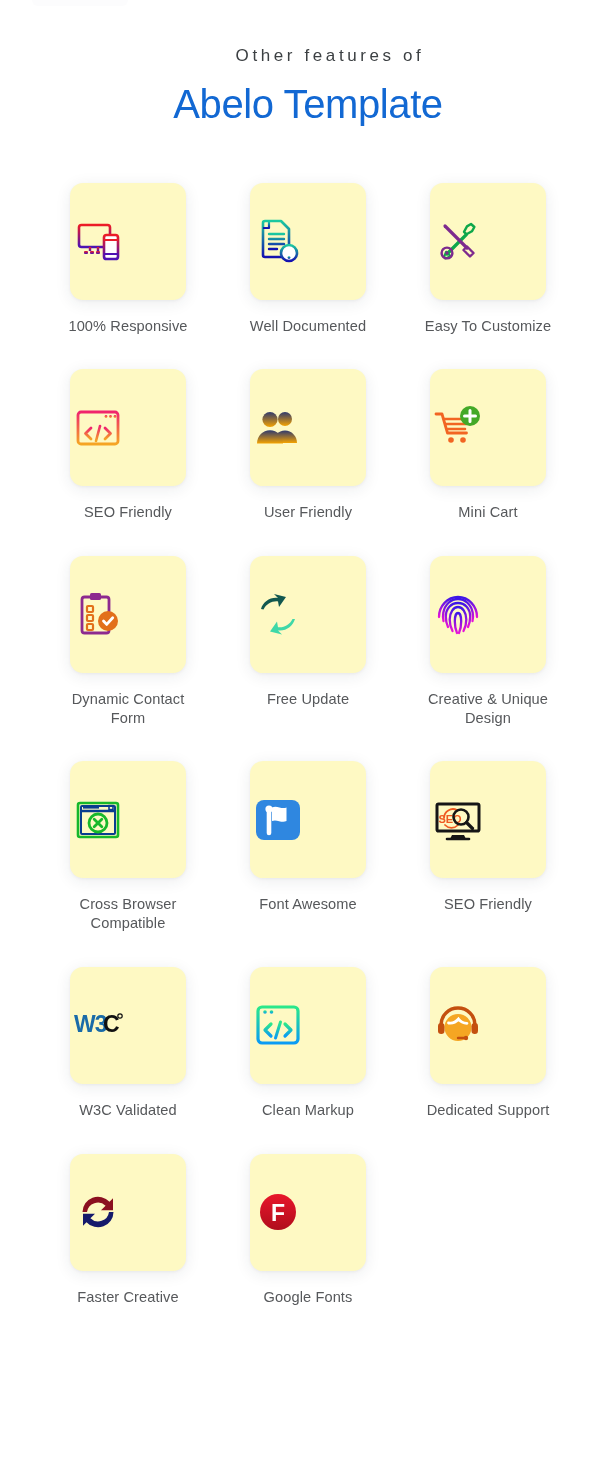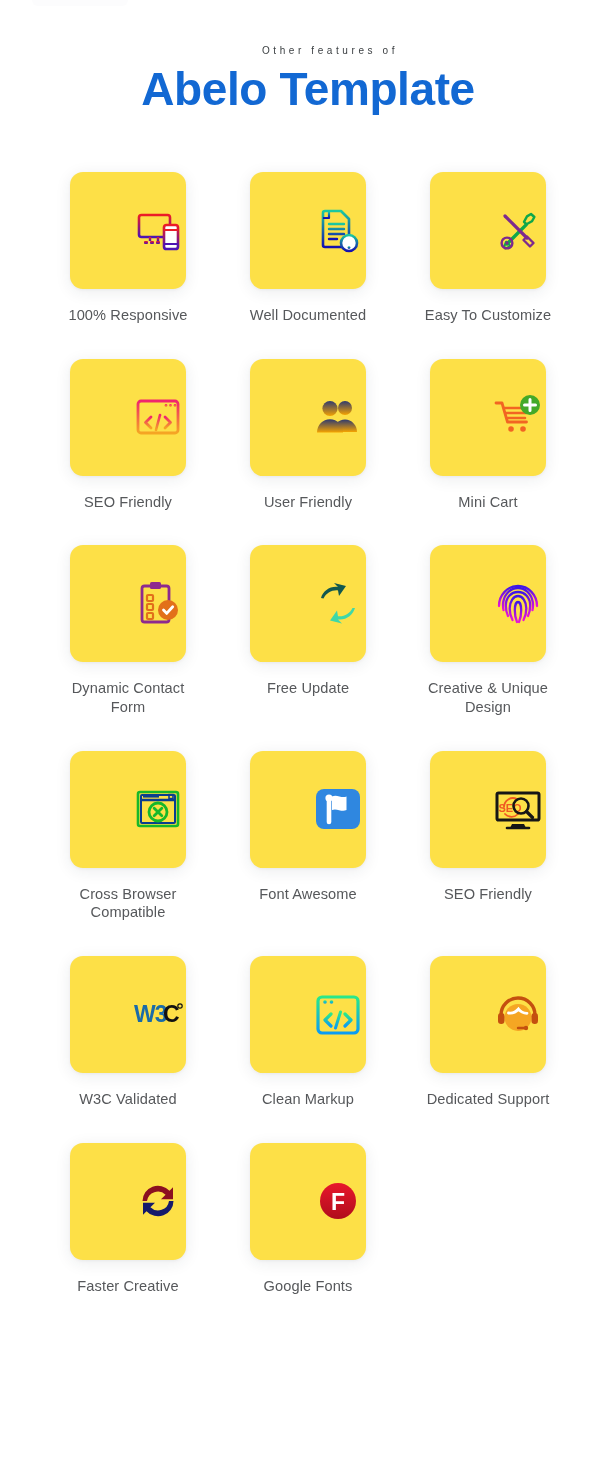--- a/index.html
+++ b/index.html
@@ -33,35 +33,36 @@
     padding: 44px 0 60px;
   }
 
   
   .heading {
     text-align: center;
     margin-bottom: 52px;
   }
 
   .heading .eyebrow {
-    font-size: 10px;
+    font-size: 17px;
     letter-spacing: 3.6px;
     color: #3c4043;
     font-weight: 400;
     line-height: 1.4;
     display: block;
     margin-left: 44px;
   }
 
   .heading .title {
-    font-size: 46px;
-    font-weight: 700;
+    font-size: 40px;
+    font-weight: 400;
     color: #1268d3;
     letter-spacing: -0.4px;
     line-height: 1.35;
+    margin-top: 9px;
     display: block;
   }
 
   
   .grid {
     display: grid;
     grid-template-columns: repeat(3, 1fr);
     column-gap: 0px;
     row-gap: 0px;
     padding: 0 38px;
@@ -70,27 +71,27 @@
   .feature {
     display: flex;
     flex-direction: column;
     align-items: center;
     padding-bottom: 34px;
   }
 
   .card {
     width: 116px;
     height: 117px;
-    background: #fde047;
+    background: #fef9c3;
     border-radius: 13px;
     box-shadow: 0 3px 16px rgba(40, 45, 60, 0.085),
                 0 1px 3px rgba(40, 45, 60, 0.05);
     display: flex;
     align-items: center;
-    justify-content: flex-end;
+    justify-content: flex-start;
     flex: 0 0 auto;
   }
 
   .card .glyph {
     width: 56px;
     height: 56px;
     display: flex;
     align-items: center;
     justify-content: center;
   }

